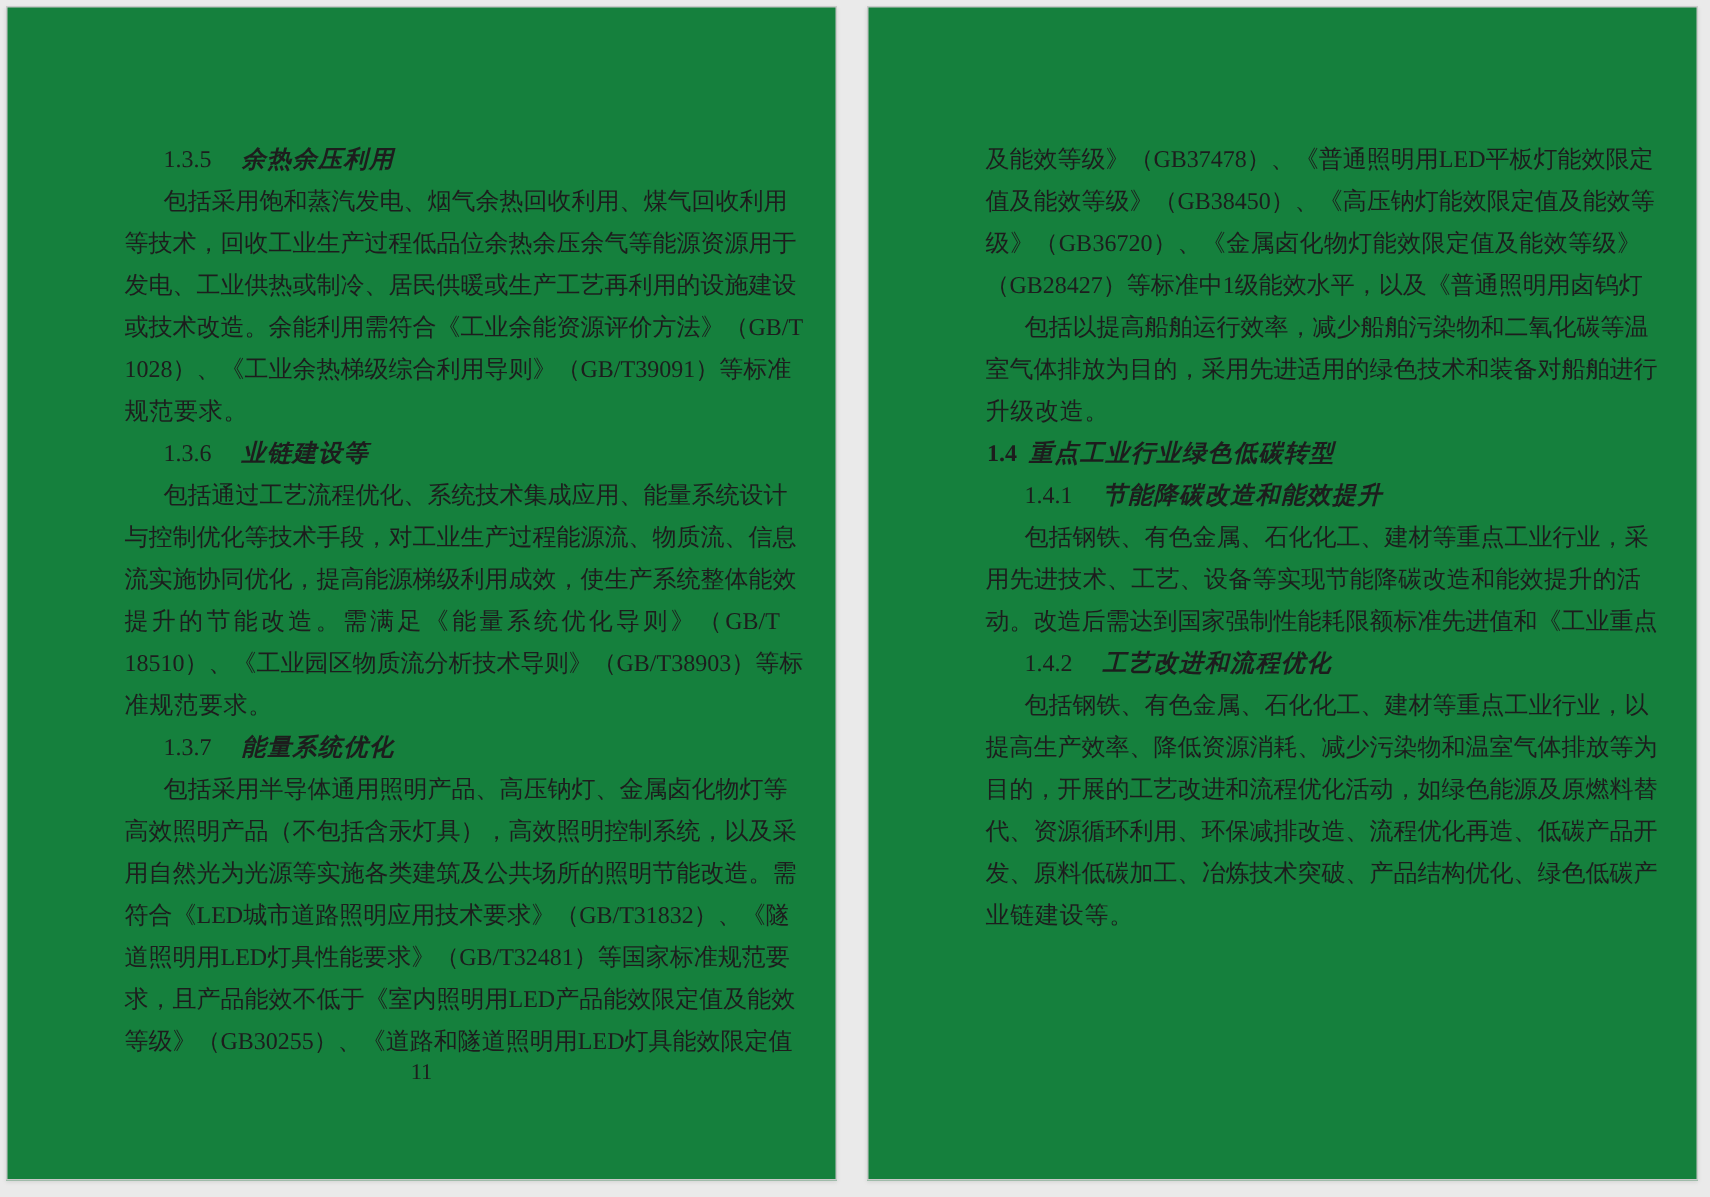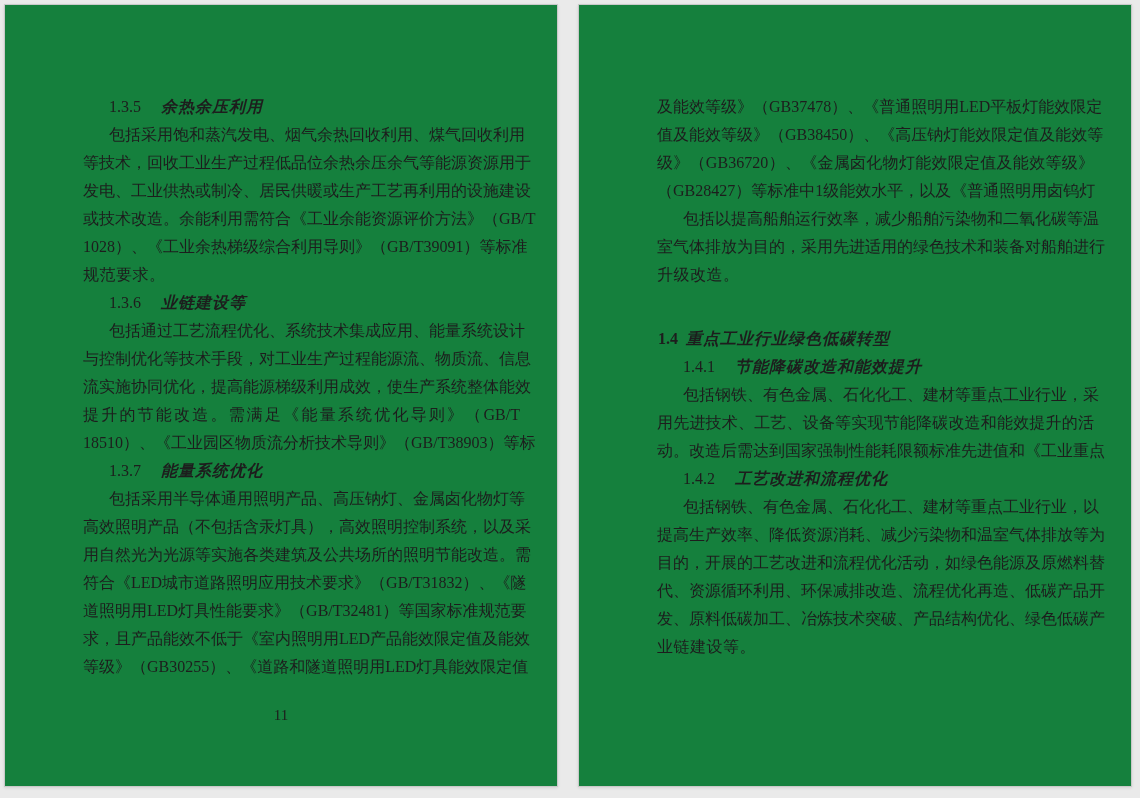--- a/index.html
+++ b/index.html
@@ -40,21 +40,21 @@
   .ln.j{
     display:flex;
     justify-content:space-between;
     align-items:baseline;
     white-space:normal;
   }
   .ln.j span{flex:0 0 auto;}
   .ln.p1{padding-left:26px;}
   .ln.pe{letter-spacing:0.5px;}
   .ln.h2{padding-left:26px;}
-  .ln.h1{padding-left:1px;font-weight:700;margin-top:36px;}
+  .ln.h1{padding-left:1px;font-weight:700;}
   .hnum{font-style:normal;}
   .h2 .hnum{margin-right:20px;}
   .h1 .hnum{margin-right:8px;}
   .htitle{font-style:italic;letter-spacing:1px;}
   .h2 .htitle{font-weight:600;}
   .page-number{
     position:absolute;
     left:0;top:696px;
     width:100%;
     text-align:center;
@@ -348,20 +348,21 @@
           <span>导</span>
           <span>则</span>
           <span>》</span>
           <span>（</span>
           <span>GB/T</span>
           <span>38903</span>
           <span>）</span>
           <span>等</span>
           <span>标</span>
         </div>
+        <div class="ln pe">准规范要求。</div>
         <div class="ln h2"><span class="hnum">1.3.7</span><span class="htitle">能量系统优化</span></div>
         <div class="ln p1 j">
           <span>包</span>
           <span>括</span>
           <span>采</span>
           <span>用</span>
           <span>半</span>
           <span>导</span>
           <span>体</span>
           <span>通</span>

